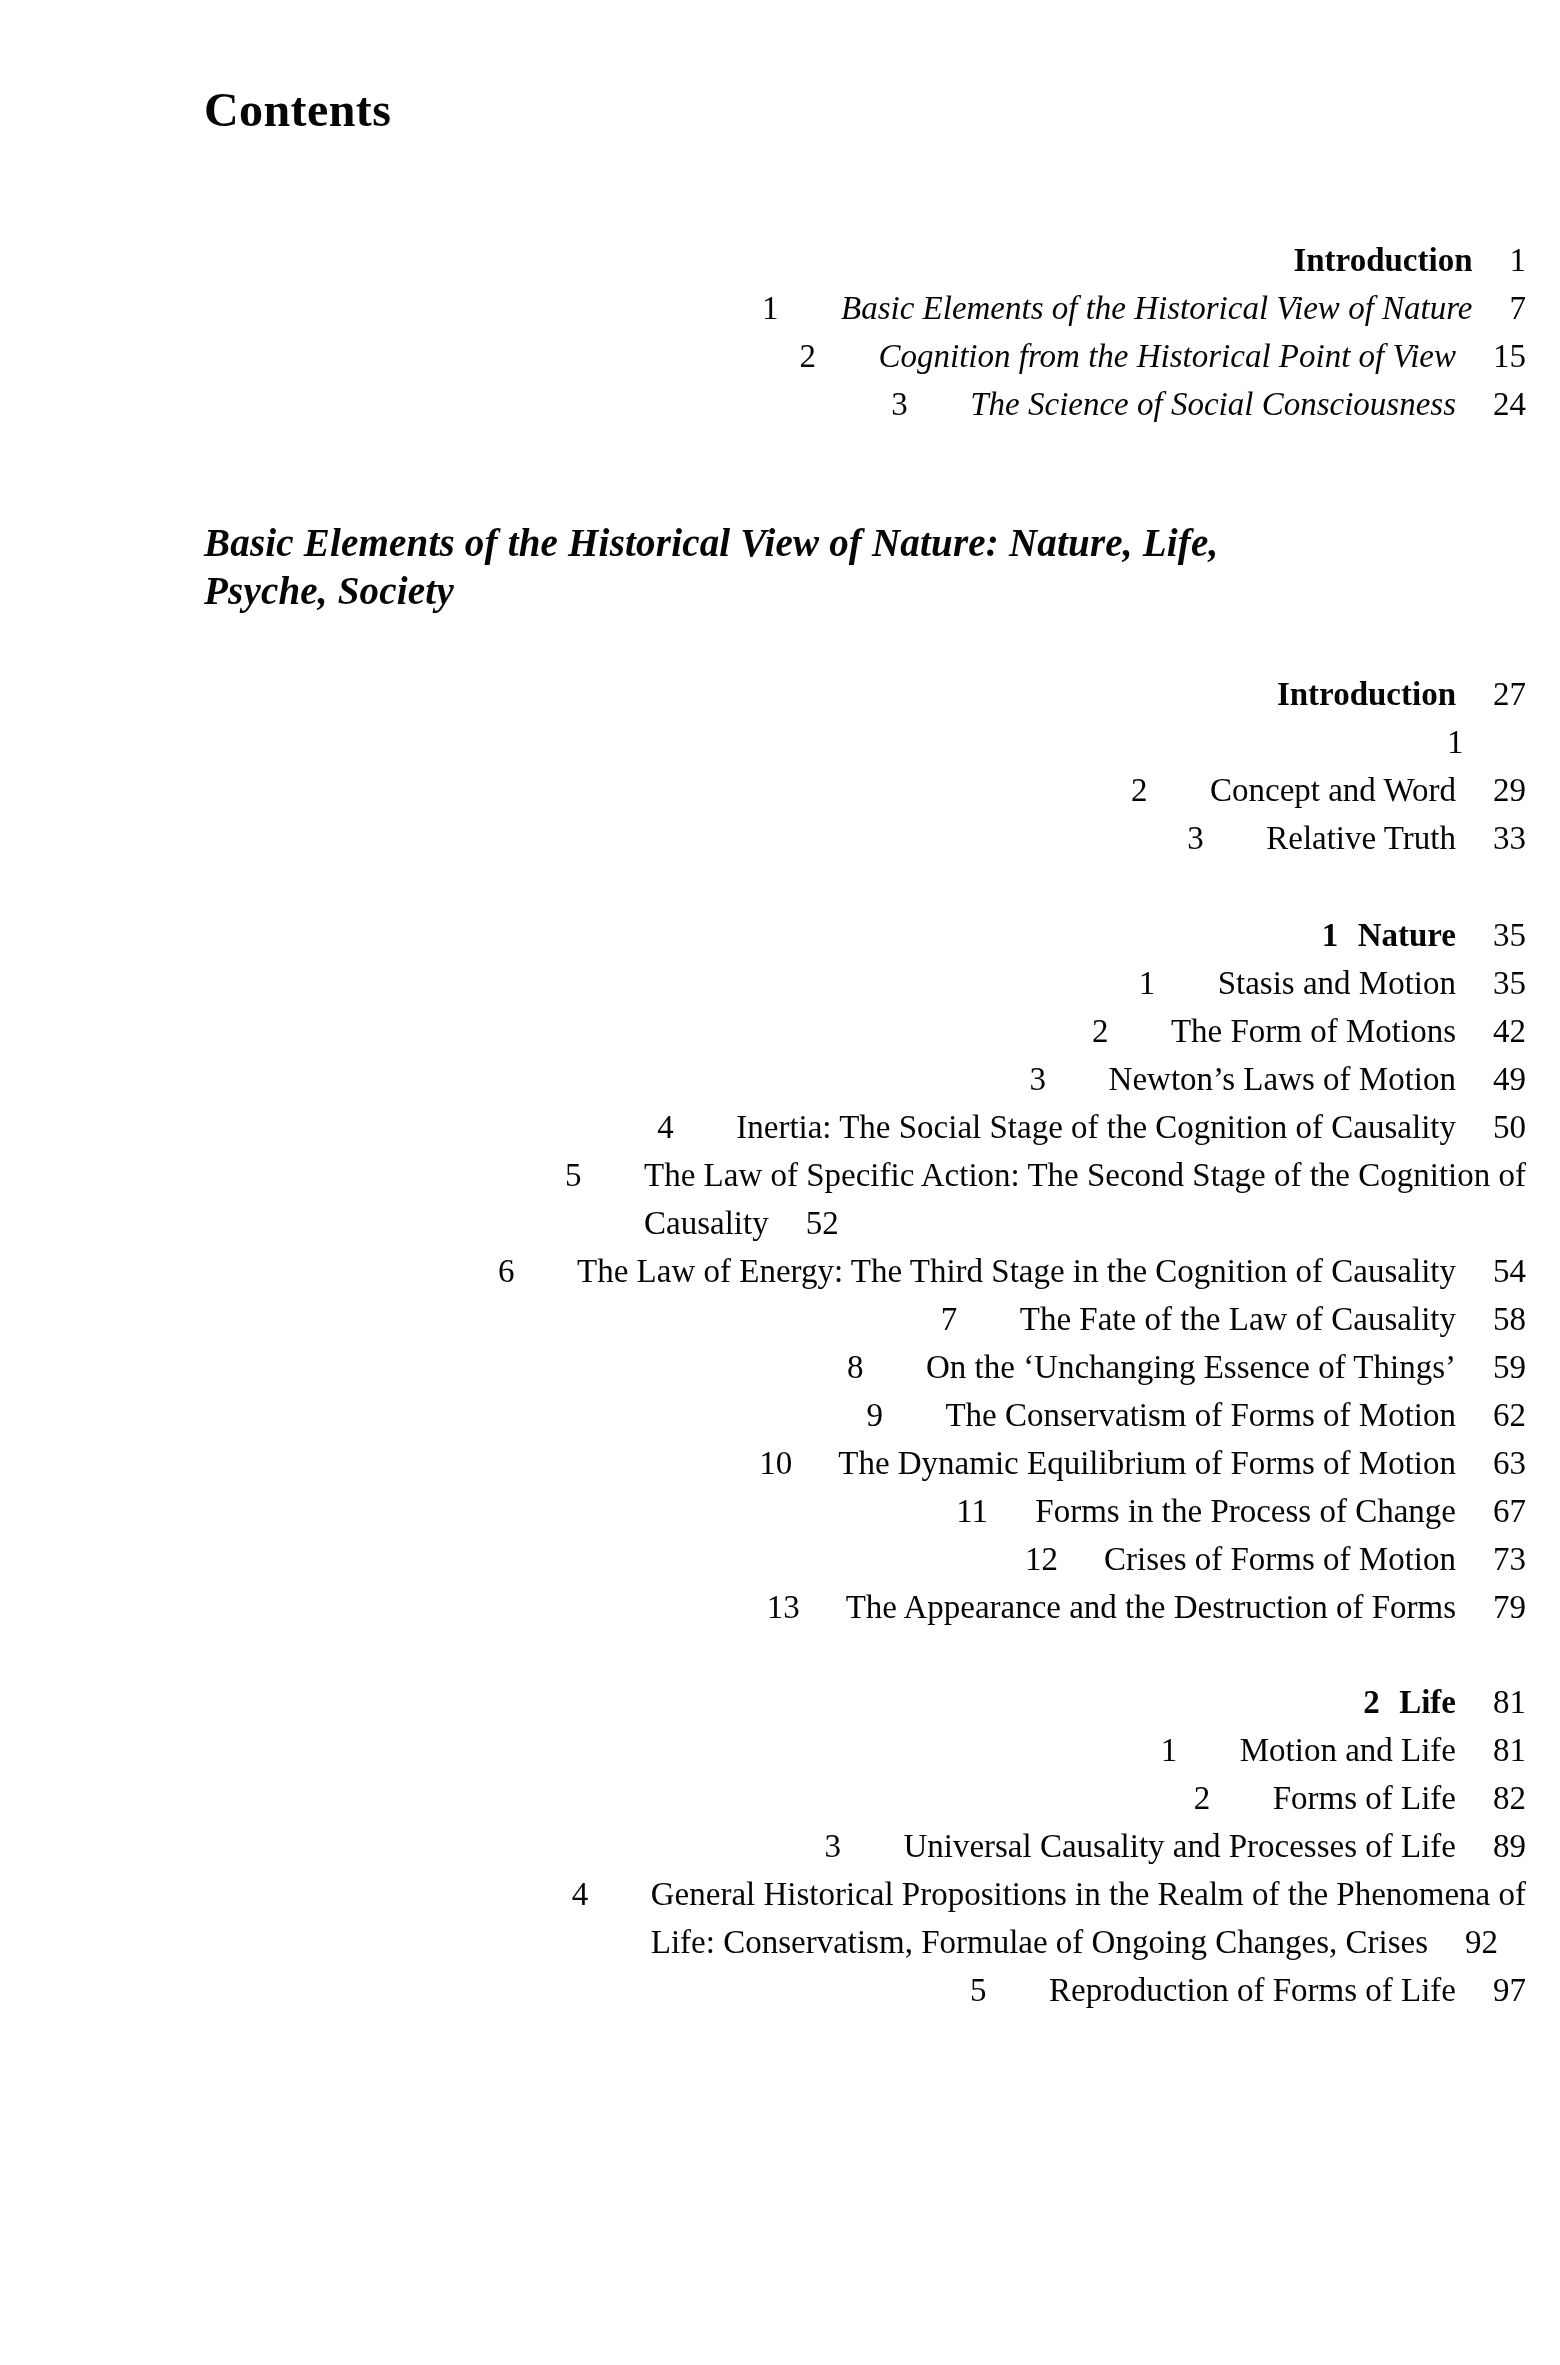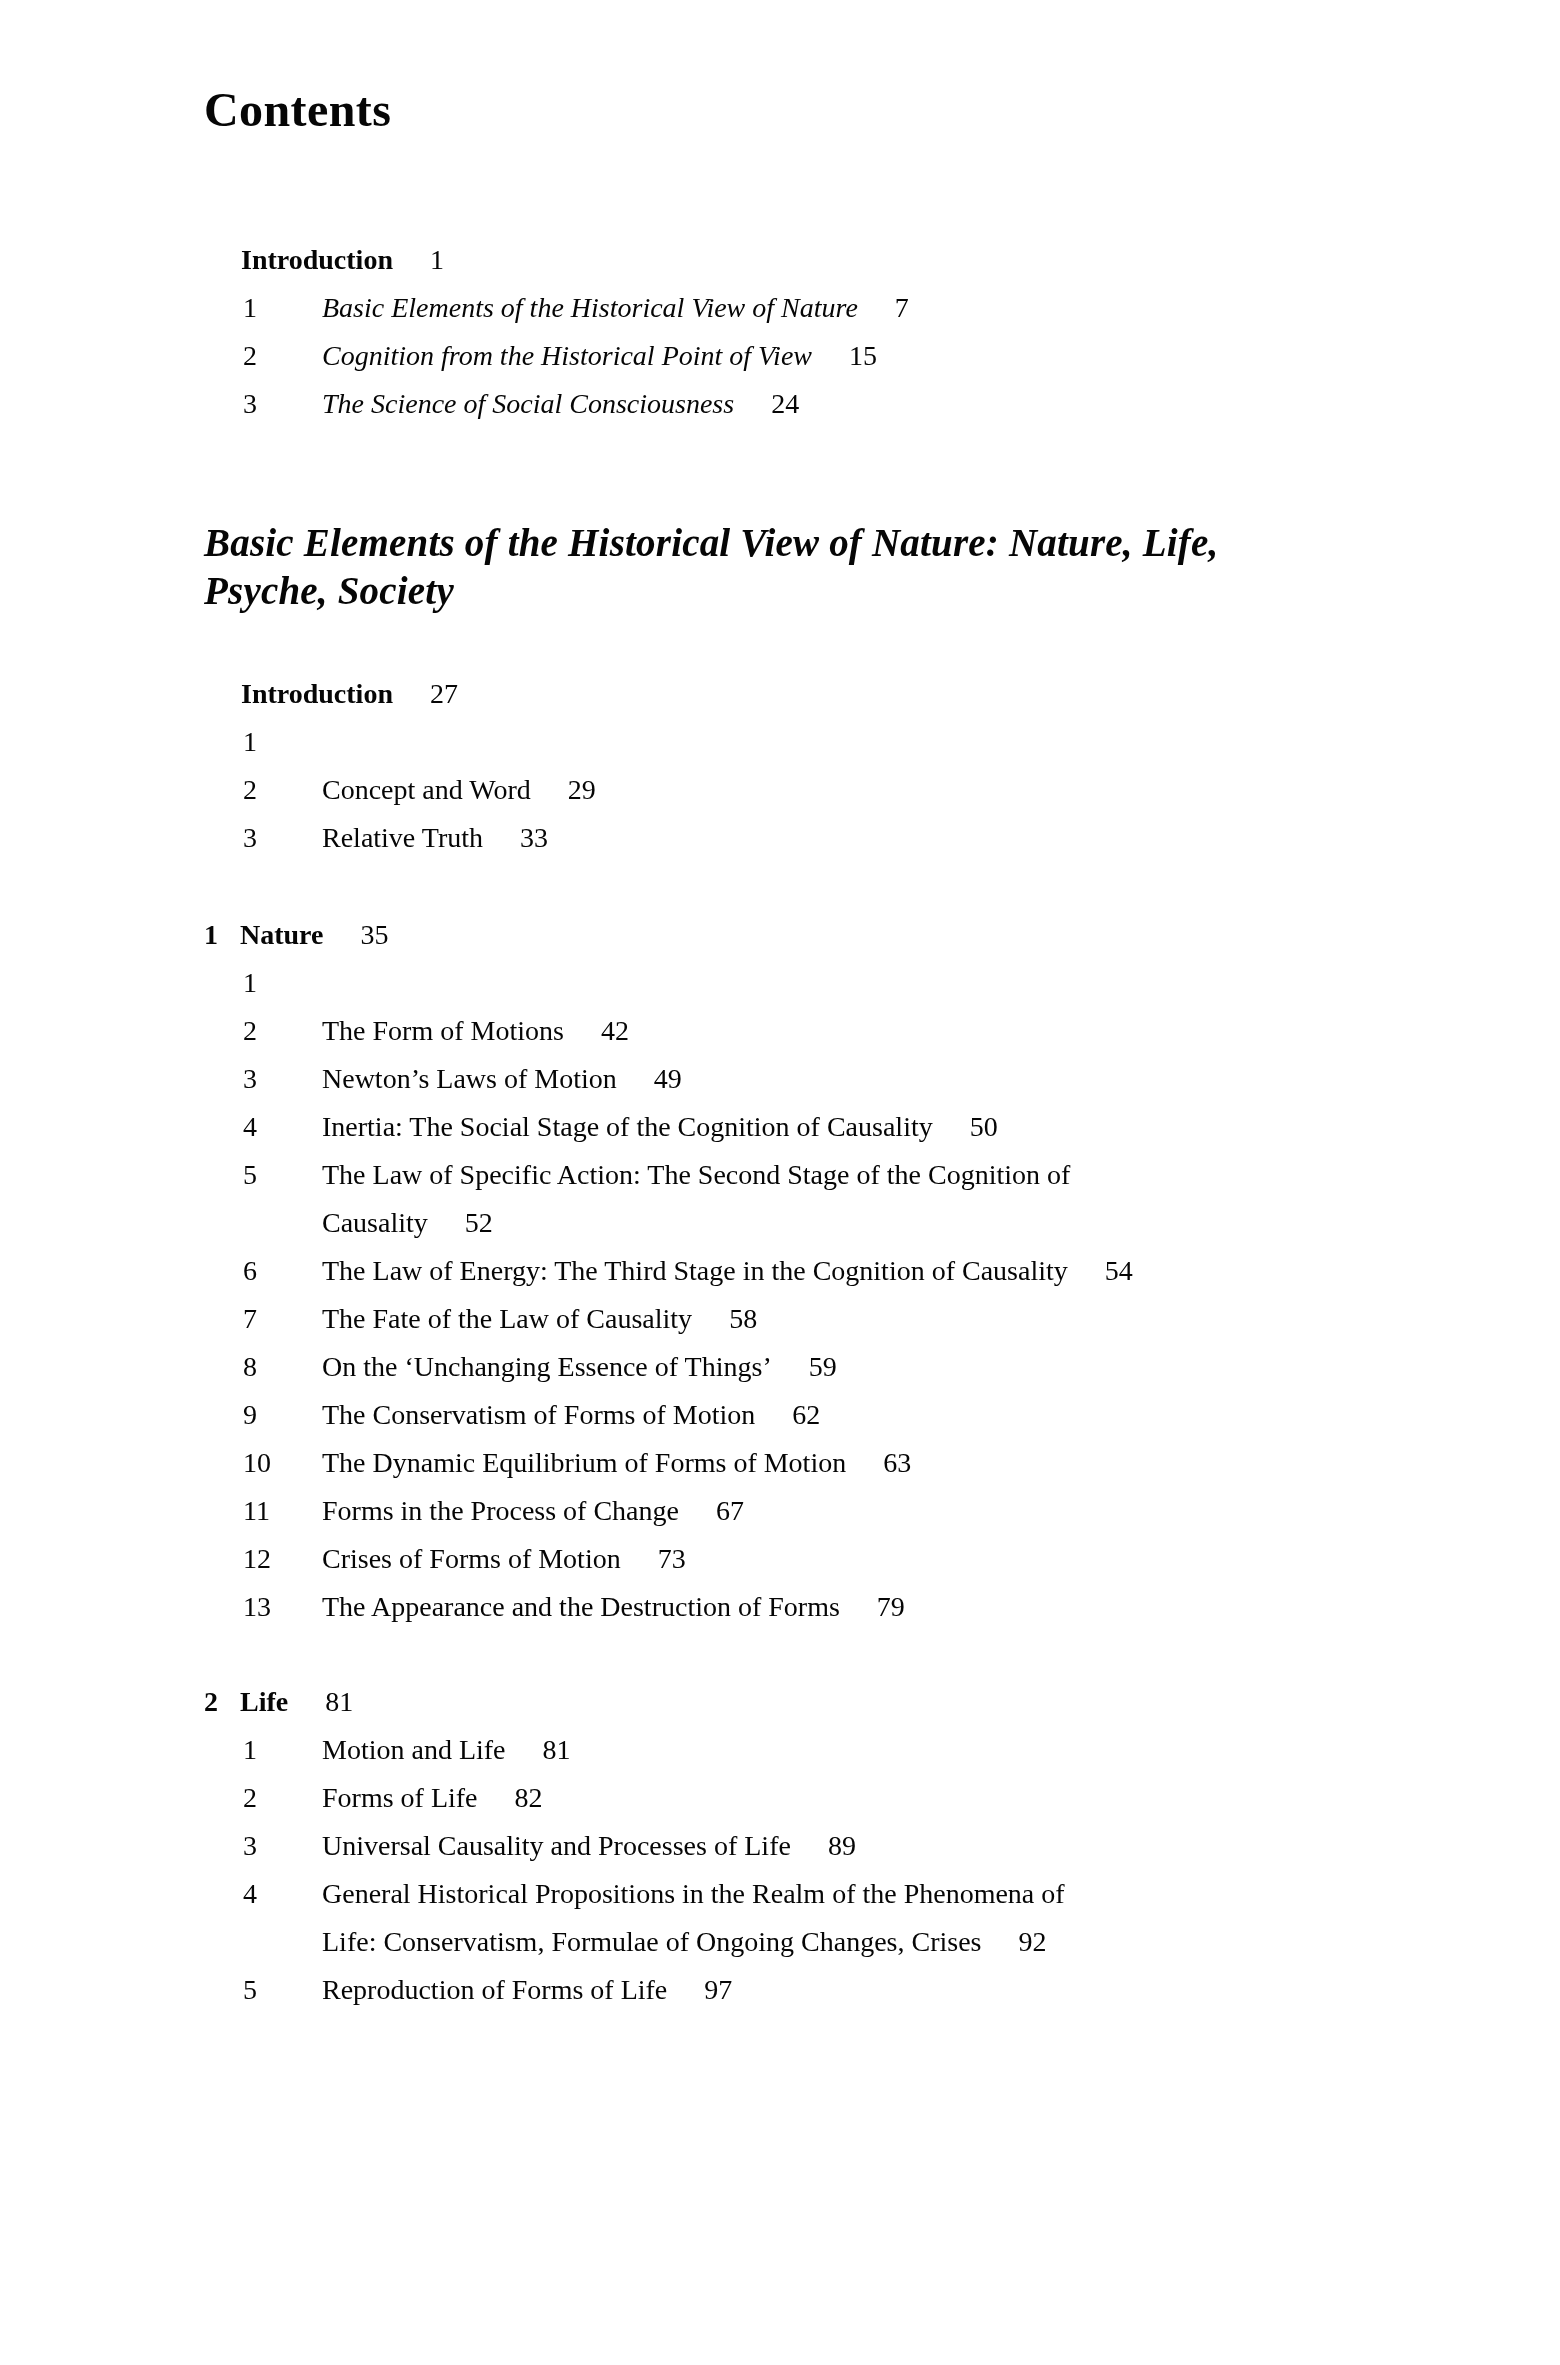--- a/index.html
+++ b/index.html
@@ -22,23 +22,24 @@
   }
   .title {
     margin: 0;
     font-size: 48px;
     line-height: 51px;
     font-weight: 700;
     letter-spacing: 0.4px;
   }
   .row {
     display: flex;
-    font-size: 28px;
+    font-size: 33px;
     line-height: 48px;
     white-space: nowrap;
+    justify-content: flex-end;
   }
   .head-row { margin-left: 37px; }
   .bold { font-weight: 700; }
   .cnum { flex: 0 0 36px; font-weight: 700; }
   .item-row { margin-left: 39px; }
   .num { flex: 0 0 79px; }
   .txt { flex: 0 1 auto; white-space: nowrap; }
   .pg {
     margin-left: 37px;
     font-weight: 400;
@@ -113,20 +114,21 @@
 
   <section class="chapter-1">
     <div class="row">
       <span class="cnum">1</span>
       <span class="bold">Nature</span>
       <span class="pg">35</span>
     </div>
     <div>
         <div class="row item-row">
     <span class="num">1</span>
+    <span class="txt"><span>Stasis and Motion</span><span class="pg">35</span></span>
   </div>
         <div class="row item-row">
     <span class="num">2</span>
     <span class="txt"><span>The Form of Motions</span><span class="pg">42</span></span>
   </div>
         <div class="row item-row">
     <span class="num">3</span>
     <span class="txt"><span>Newton’s Laws of Motion</span><span class="pg">49</span></span>
   </div>
         <div class="row item-row">

